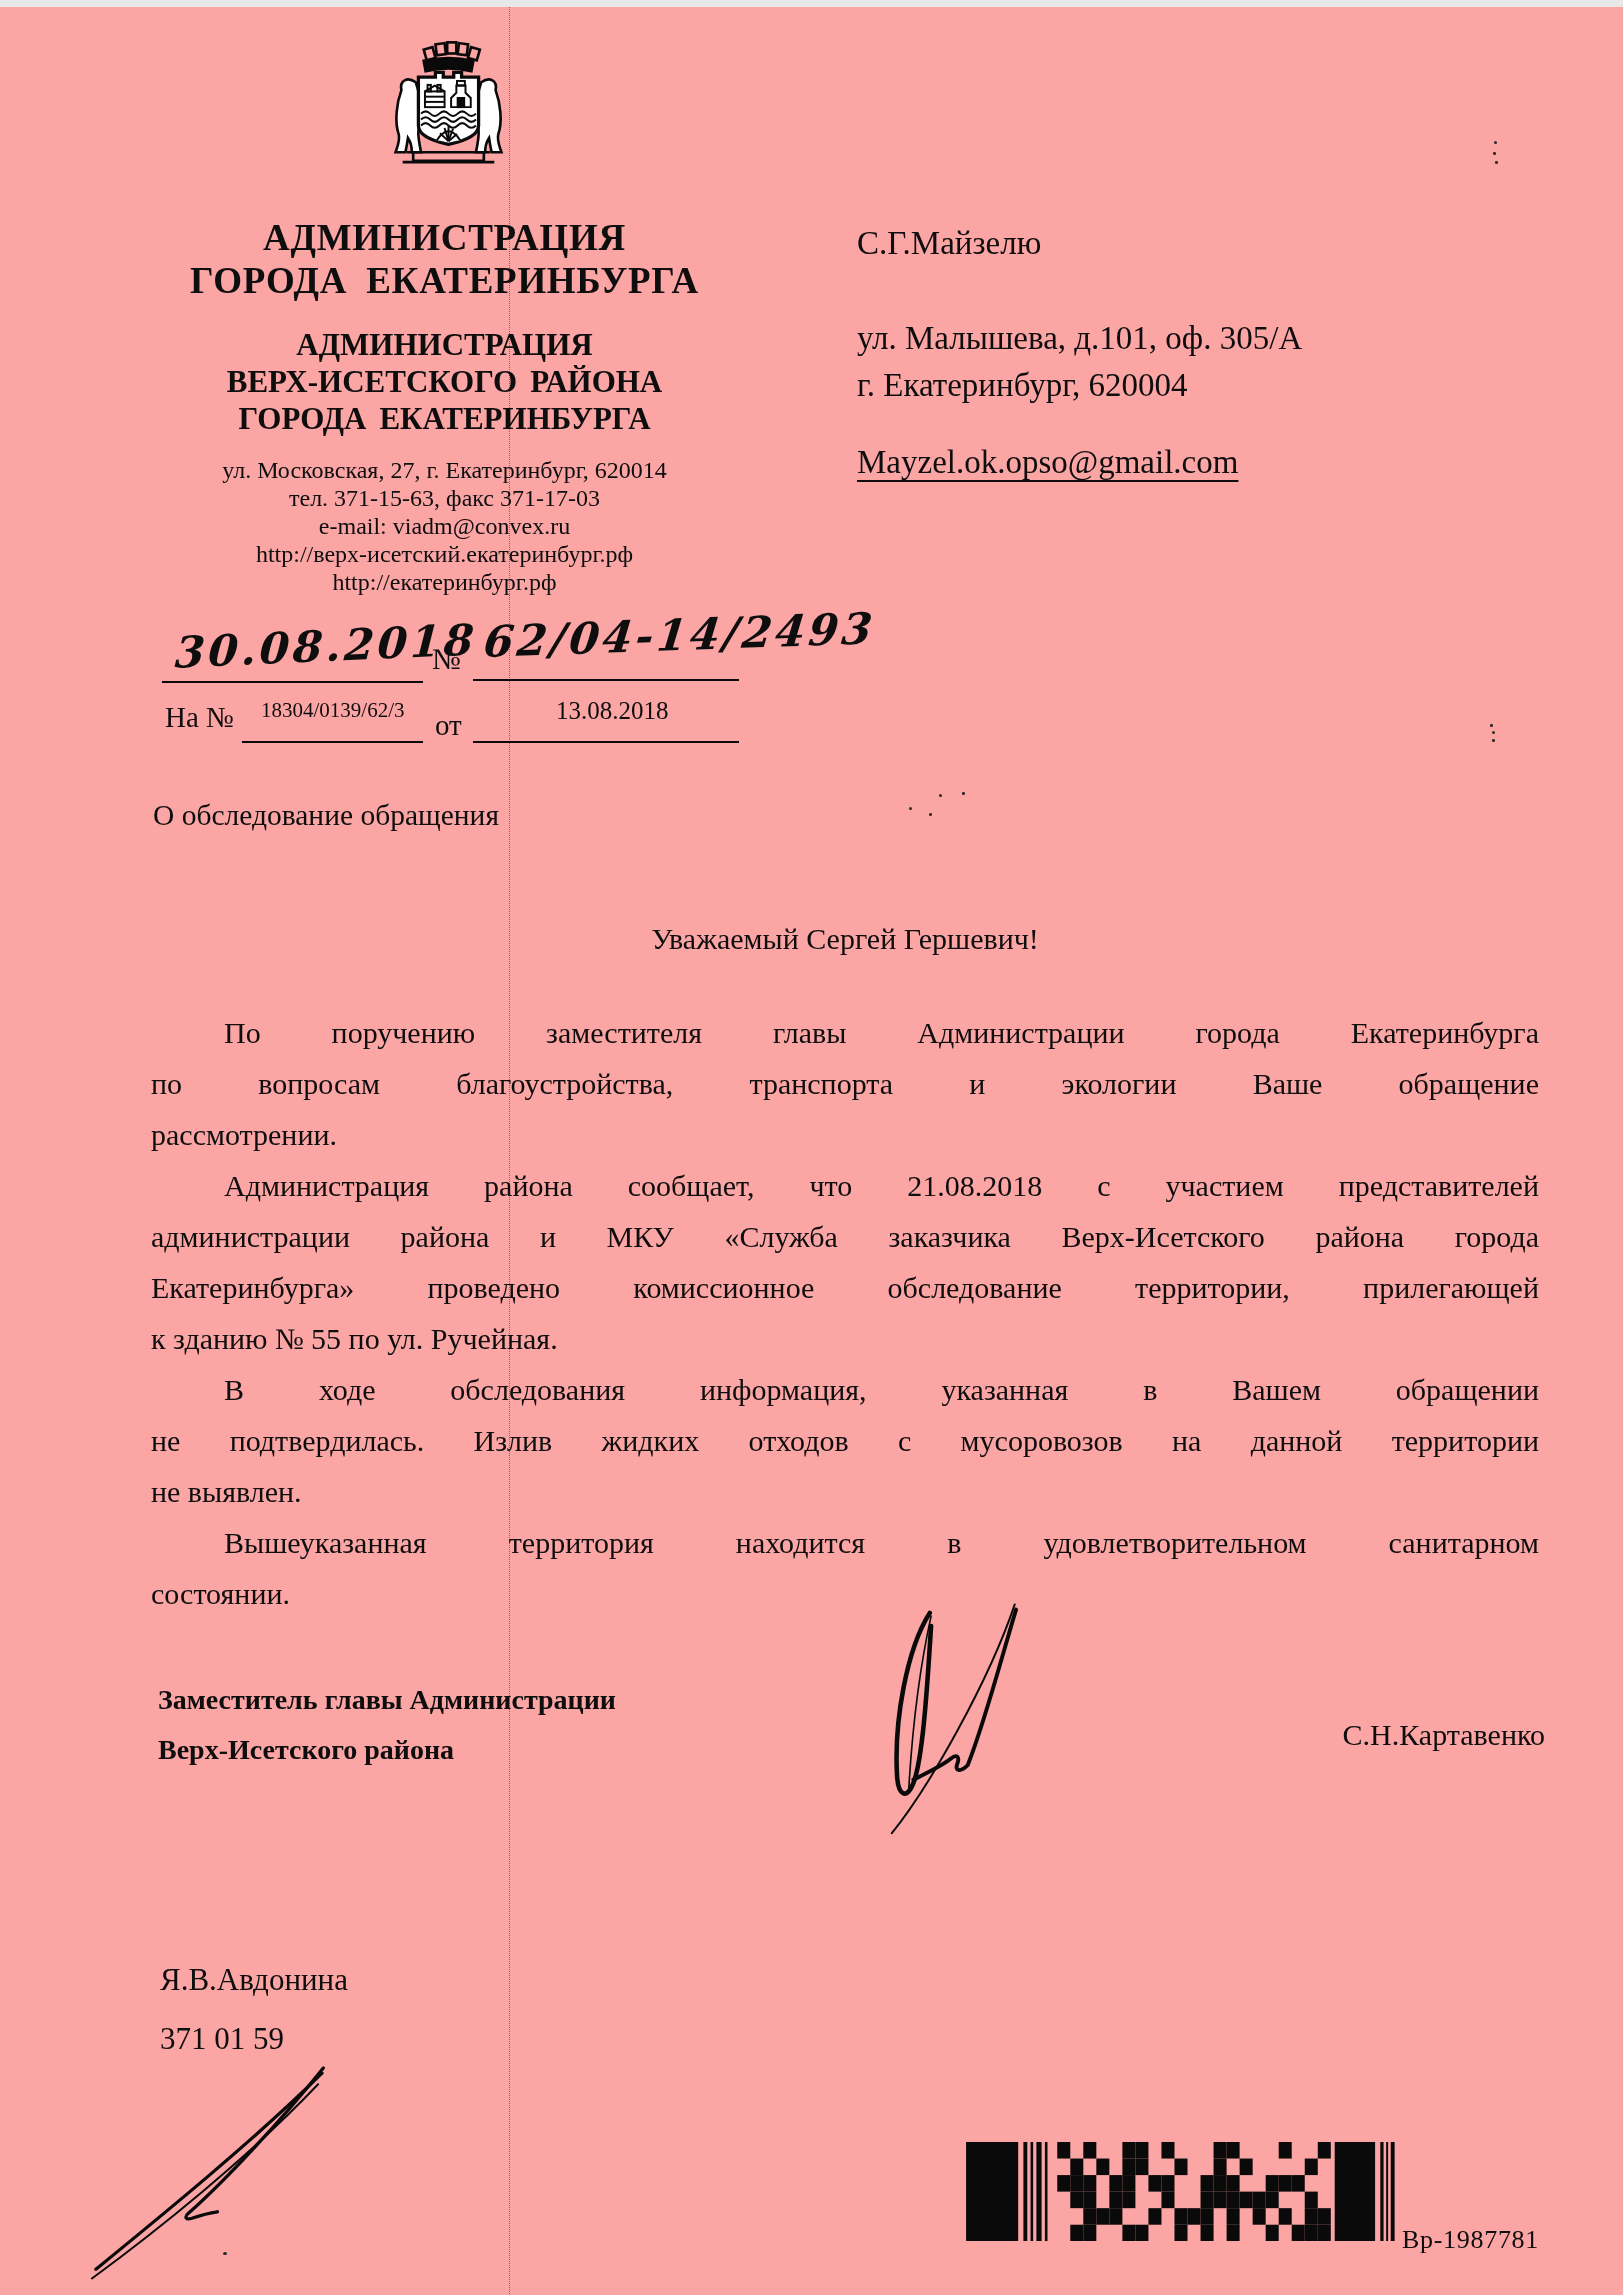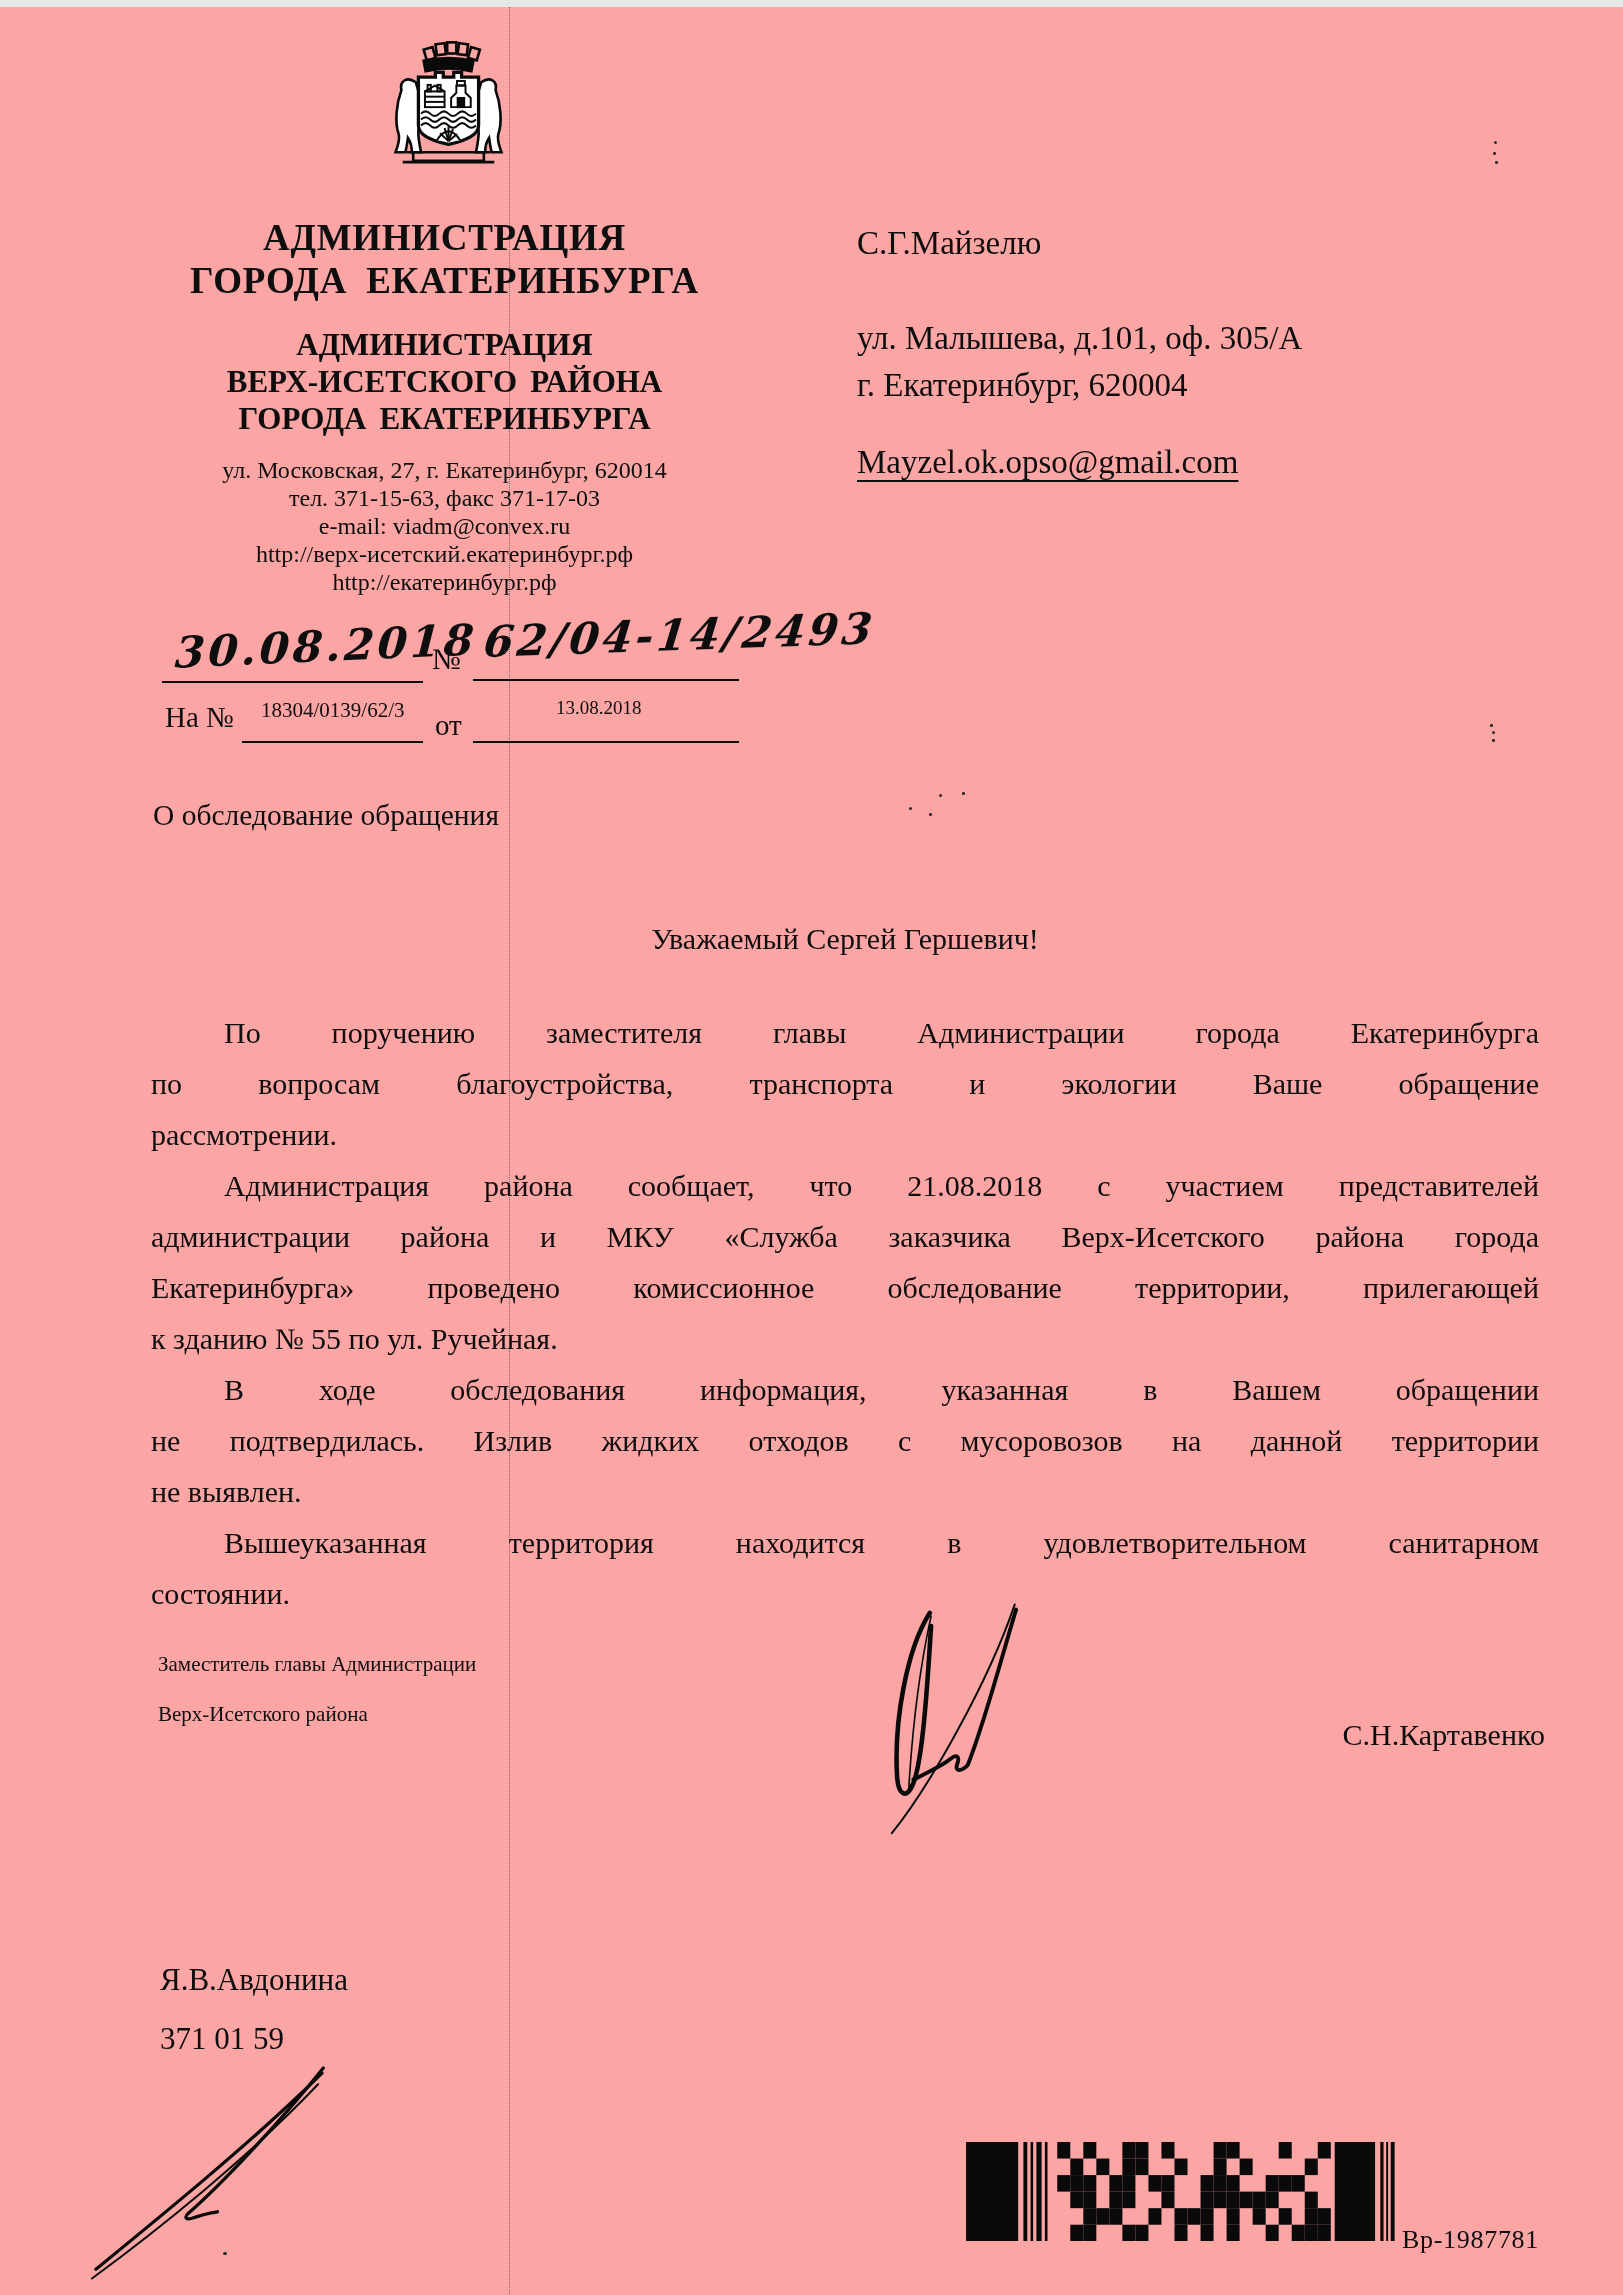--- a/index.html
+++ b/index.html
@@ -31,35 +31,35 @@
                  letter-spacing:3.3px; white-space:nowrap; }
   .hw-date { left:175px; top:614px; font-size:43px; transform:rotate(-2.5deg) skewX(-6deg); }
   .hw-num  { left:484px; top:603px; font-size:43px; transform:rotate(-2deg) skewX(-8deg); }
   .no-sign { left:432px; top:635px; font-size:30px; }
   .rule    { border-top:2.6px solid #0a0a0a; height:0; }
   .u1 { left:162px; top:674px; width:261px; }
   .u2 { left:473px; top:672px; width:266px; }
   .na-no    { left:165px; top:694px; font-size:29px; }
   .inc-num  { left:261px; top:691px; font-size:21px; }
   .ot-label { left:435px; top:702px; font-size:29px; }
-  .inc-date { left:556px; top:690px; font-size:19px; }
+  .inc-date { left:556px; top:690px; font-size:25px; }
   .u3 { left:242px; top:734px; width:181px; }
   .u4 { left:473px; top:734px; width:266px; }
 
   .subject { left:153px; top:792px; font-size:29.5px; }
   .salutation { left:151px; top:915px; width:1388px; text-align:center; font-size:30px; }
 
   
   .body-text { left:151px; top:1000px; width:1388px; font-size:30px; }
   .bl { line-height:51px; height:51px; text-align:justify; }
   .bl.jl { text-align-last:justify; }
   .bl.first { text-indent:73px; }
 
   
-  .sig-title { left:158px; top:1632px; font-size:21px; line-height:50px; }
+  .sig-title { left:158px; top:1668px; font-size:28px; line-height:50px;font-weight:bold; }
   .sig-name  { left:1152px; top:1711px; width:393px; text-align:right; font-size:30px; }
   .sig1 { left:851px; top:1583px; }
   .sig2 { left:88px; top:2041px; }
 
   
   .executor { left:160px; top:1943px; font-size:31px; line-height:59px; }
 
   
   .barcode { left:965px; top:2135px; width:432px; height:99px; }
   .barcode-label { left:1402px; top:2218px; font-size:26px; letter-spacing:0.7px; }

